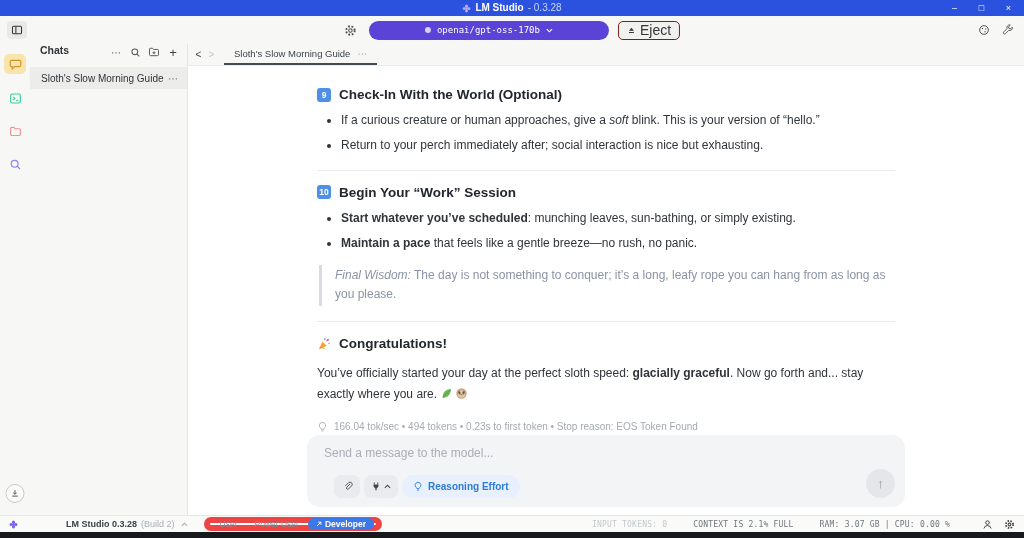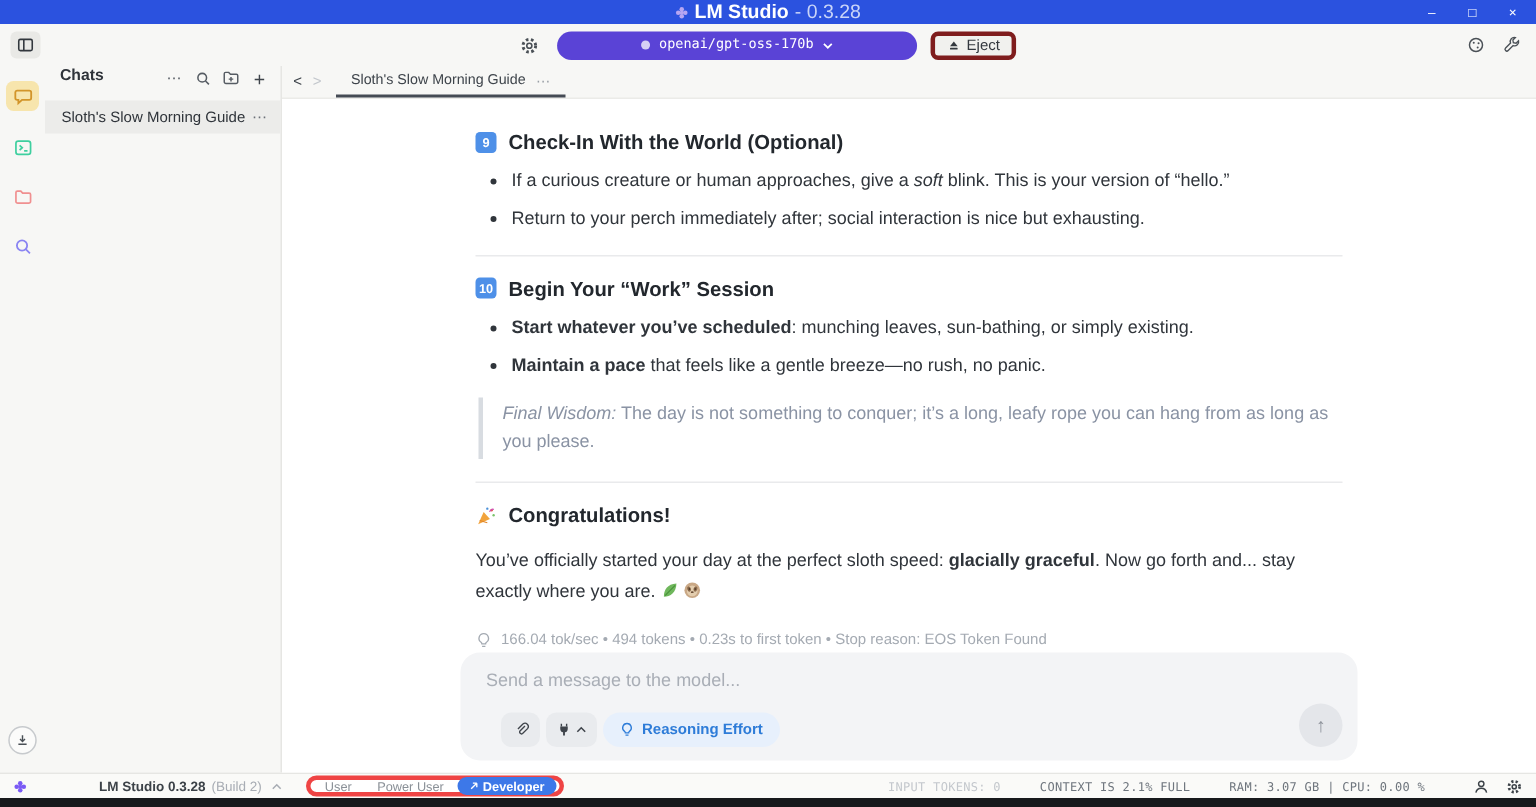--- a/index.html
+++ b/index.html
@@ -7,41 +7,41 @@
   body {
     width:1024px; height:538px; overflow:hidden;
     font-family:"Liberation Sans", sans-serif;
     background:#fff; color:#2b3036;
   }
   .window { width:1024px; height:538px; display:flex; flex-direction:column; position:relative; }
 
   
   .titlebar { height:16px; flex:0 0 auto; background:#2b52df; position:relative;
     display:flex; align-items:center; justify-content:center; color:#fff; }
-  .brand { display:flex; align-items:center; gap:4px; font-size:13px; line-height:16px; }
+  .brand { display:flex; align-items:center; gap:4px; font-size:10px; line-height:16px; }
   .brand .app-name { font-weight:bold; }
   .brand .app-ver { color:#c9d4f8; }
   .win-controls { position:absolute; right:2px; top:0; height:16px; display:flex; }
   .win-btn { width:27px; text-align:center; font-size:9px; line-height:16px; color:#fff; cursor:default; }
 
   
   .toolbar { height:28px; flex:0 0 auto; background:#f7f7f5; position:relative;
     display:flex; align-items:center; }
   .toggle-btn { margin-left:7px; width:20px; height:18px; border-radius:4px; background:#e9e9e6;
     display:flex; align-items:center; justify-content:center; color:#32373d; }
   .toolbar-center { position:absolute; left:50%; top:0; height:28px; transform:translateX(-50%);
     display:flex; align-items:center; }
   .gear-btn { color:#4a5056; margin-right:12px; display:flex; }
   .model-pill { height:19px; width:240px; background:#5a43d6; border-radius:10px; color:#fff;
     display:flex; align-items:center; justify-content:center; gap:6px; padding:0 10px;
     font-family:"DejaVu Sans Mono", monospace; font-size:9px; }
   .model-dot { width:6px; height:6px; border-radius:50%; background:rgba(255,255,255,.75); }
-  .eject-btn { height:19px; margin-left:9px; background:#f1f1ee; border:3px solid #7f1d1d;
+  .eject-btn { height:19px; margin-left:9px; background:#f1f1ee; border:1px solid #7f1d1d;
     border-radius:5px; display:flex; align-items:center; gap:4px; padding:0 8px;
-    font-size:10px; color:#33383e; }
+    font-size:14px; color:#33383e; }
   .toolbar-right { position:absolute; right:10px; top:0; height:28px; display:flex; align-items:center; gap:12px; color:#4a5056; }
 
   
   .app-body { flex:1 1 auto; min-height:0; display:flex; background:#f7f7f5; }
 
   .rail { width:30px; flex:0 0 auto; display:flex; flex-direction:column; align-items:center;
     padding-top:10px; gap:15px; position:relative; }
   .rail-icon { width:20px; height:18px; display:flex; align-items:center; justify-content:center; }
   .rail-icon.chat { background:#f7e5ad; border-radius:5px; width:22px; height:20px; color:#d2952a; }
   .rail-icon.term { color:#3ecf9f; }
@@ -105,21 +105,21 @@
     background:#e4e6ea; color:#8f949c; display:flex; align-items:center; justify-content:center; font-size:13px; }
 
   
   .statusbar { height:17px; flex:0 0 auto; background:#fafaf8; border-top:1px solid #e6e6e3;
     display:flex; align-items:center; padding:0 9px; }
   .sb-left { display:flex; align-items:center; gap:4px; }
   .sb-logo { color:#7a5af5; display:flex; }
   .sb-app { font-size:9px; font-weight:bold; color:#3c4248;padding-left:44px; }
   .sb-build { font-size:9px; color:#a8adb4; }
   .sb-chev { color:#a8adb4; display:flex; margin-left:2px; }
-  .mode-group { display:flex; align-items:center; border:3px solid #ef4444; border-radius:9px;
+  .mode-group { display:flex; align-items:center; border:6px solid #ef4444; border-radius:9px;
     height:14px; padding:0 2px; margin-left:16px; gap:1px; background:#fff; }
   .mode { font-size:8.5px; color:#8a9097; padding:0 8px; line-height:12px; }
   .mode.dev { background:#3d78e8; color:#fff; border-radius:7px; height:12px;
     display:flex; align-items:center; gap:3px; padding:0 8px; font-weight:bold;text-align:right; }
   .sb-right { margin-left:auto; display:flex; align-items:center; gap:26px;
     font-family:"DejaVu Sans Mono", monospace; font-size:8px; letter-spacing:.2px; color:#6f767e; }
   .sb-faint { color:#c4c8cd; }
   .sb-icons { display:flex; align-items:center; gap:11px; color:#3c4248; margin-left:6px; }
 
   .taskbar-strip { height:6px; flex:0 0 auto; background:#17191c; }

